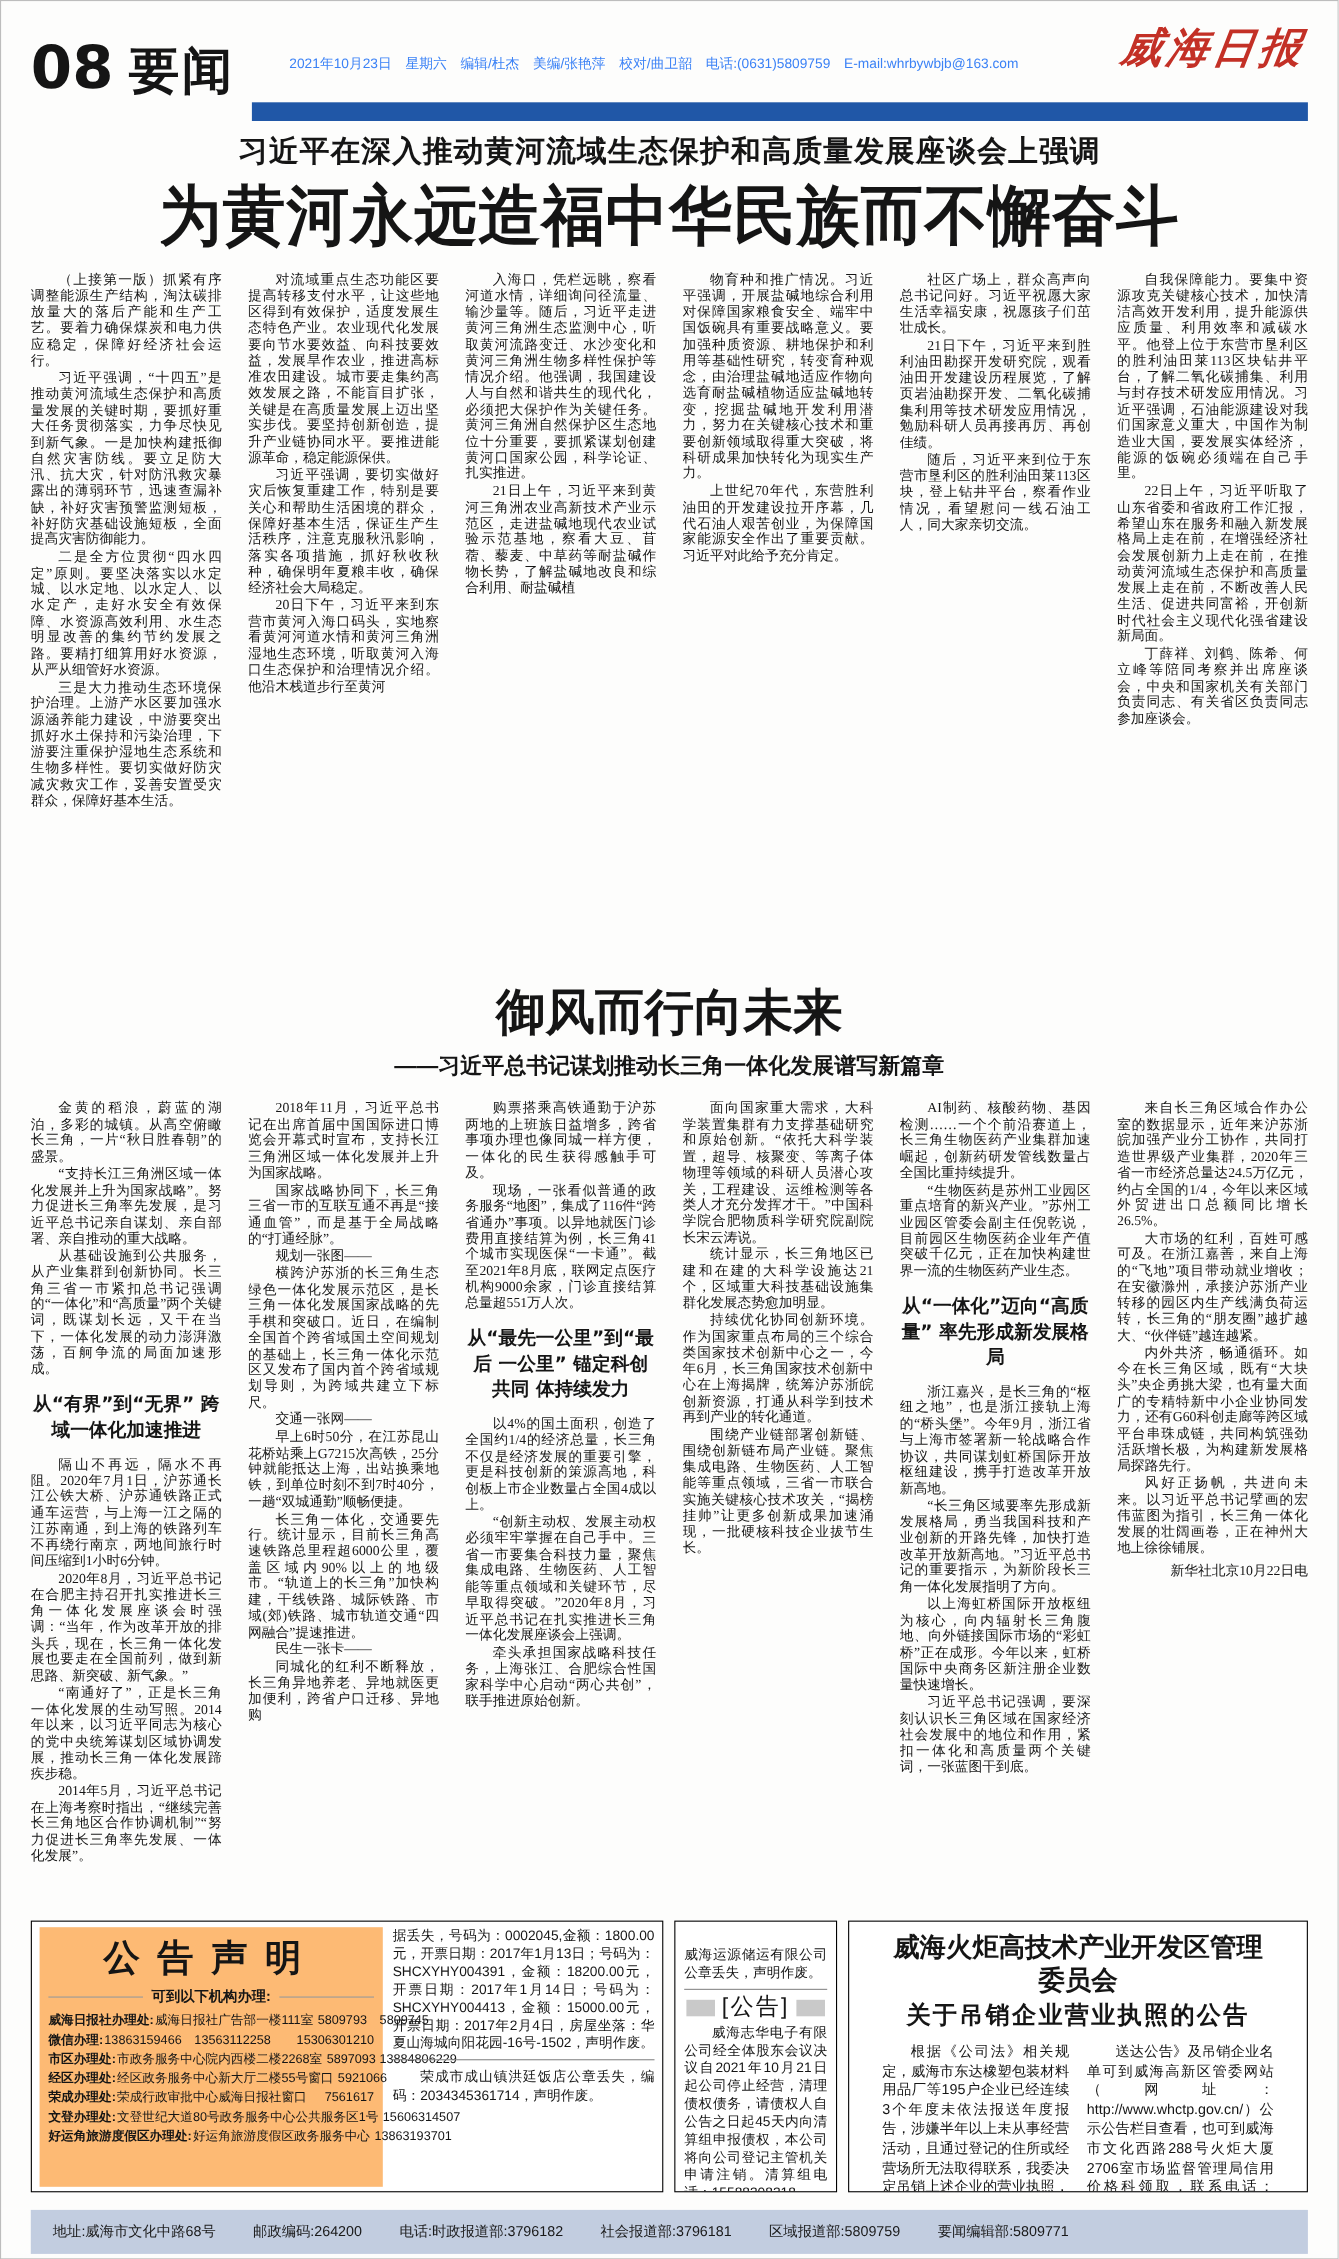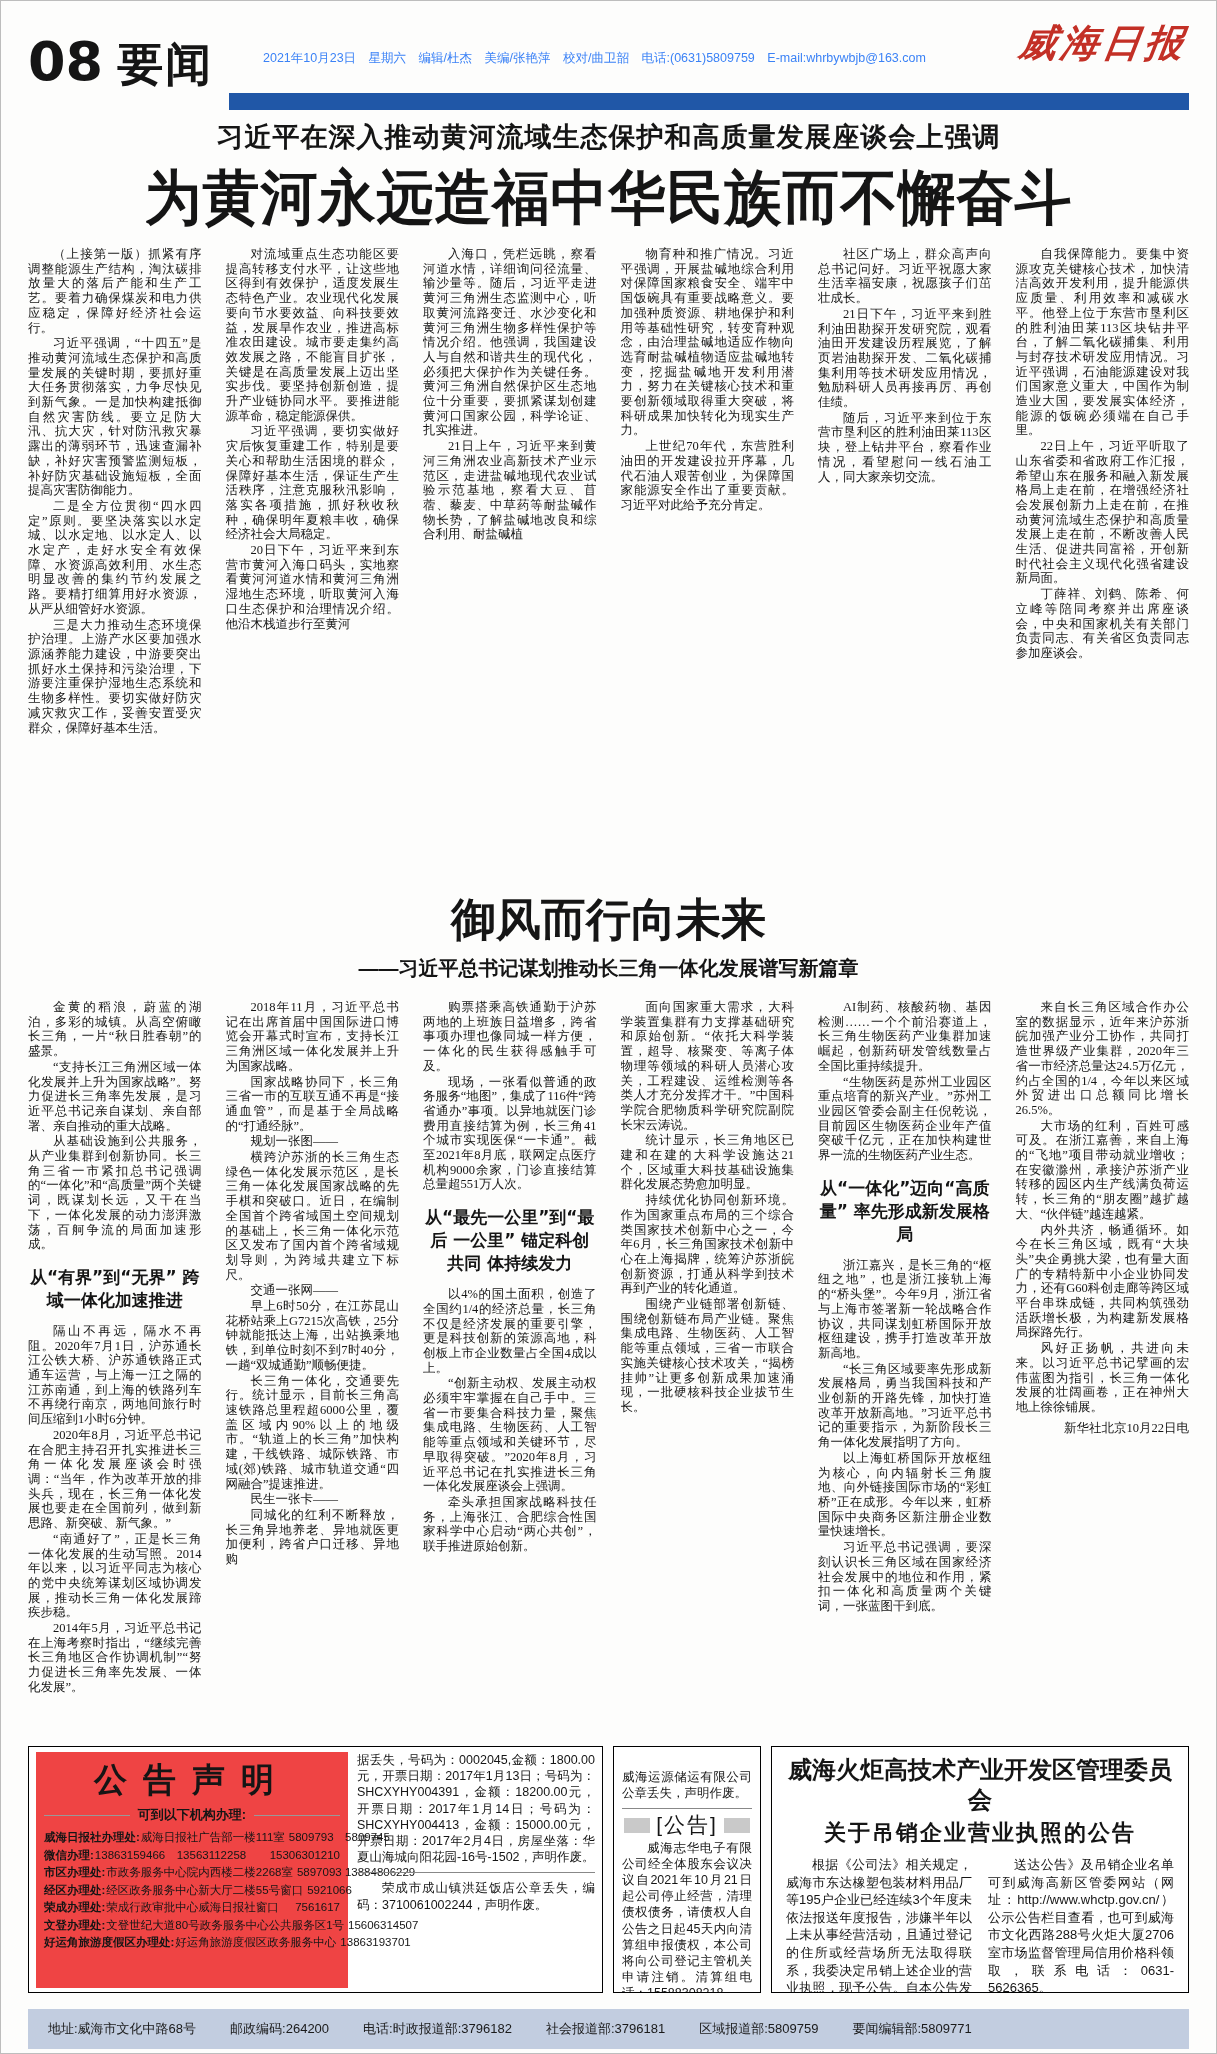--- a/index.html
+++ b/index.html
@@ -31,40 +31,40 @@
   .art2{position:absolute;top:892px;left:27px;right:27px}
   .art2-title{text-align:center;font-size:45px;font-weight:bold;font-family:"DejaVu Serif",serif;line-height:54px;margin-bottom:8px}
   .art2-sub{text-align:center;font-size:20px;font-weight:bold;font-family:"Liberation Sans",sans-serif;margin-bottom:18px}
   .art2 .colwrap{height:736px}
   
   .bottom{position:absolute;top:1745px;left:27px;right:27px;height:247px;display:flex;gap:10px;
           font-family:"Liberation Sans",sans-serif}
   .nbox{border:1.5px solid #000;background:#fff;overflow:hidden}
   .nb1{width:575px;display:flex;flex-direction:column;padding:5px 7px 4px}
   .nb1-top{display:flex;gap:9px;flex:1}
-  .board{width:312px;background:#ef4444;padding:4px 8px 2px}
+  .board{width:312px;background:#fdba74;padding:4px 8px 2px}
   .board-title{text-align:center;font-size:33px;font-weight:bold;letter-spacing:16px;font-family:"DejaVu Serif",serif;margin:2px 0 3px}
   .board-sub{display:flex;align-items:center;gap:8px;font-size:13px;font-weight:bold;margin-bottom:5px}
   .board-sub::before,.board-sub::after{content:"";flex:1;border-top:1px solid #999}
   .office-row{display:flex;font-size:11.5px;line-height:17.5px;white-space:nowrap}
   .office-label{font-weight:bold}
   .office-addr{margin-left:1px}
   .office-phones{margin-left:auto;padding-left:4px;text-align:right}
   .receipt-col{flex:1;font-size:12.5px;line-height:16.2px}
   .receipt-col p{text-align:justify}
   .notice-div{border-top:1px solid #888;margin:7px 0}
   .grey-block{width:40px;height:15px;background:#c9c9c9;flex:none}
   .bracket-label{font-size:21px;letter-spacing:2px;white-space:nowrap}
   .nb2{width:148px;padding:22px 8px;font-size:12.5px;line-height:16.2px}
   .nb2 p{text-align:justify;text-indent:2em}
   .nb2 .no-indent{text-indent:0}
   .gonggao-head{display:flex;align-items:center;gap:6px;justify-content:center;margin:8px 0 6px}
   .gonggao-head .grey-block{width:26px}
   .sig-right{text-align:right;text-indent:0!important;margin-top:3px}
-  .nb3{flex:1;padding:8px 14px 6px}
+  .nb3{flex:1;padding:8px 30px 6px}
   .nb3-title{text-align:center;font-weight:bold;font-family:"DejaVu Serif",serif}
   .nb3-title .t1{font-size:24px;line-height:30px}
   .nb3-title .t2{font-size:22px;line-height:34px;letter-spacing:2px}
   .nb3-cols{display:flex;gap:16px;margin-top:7px}
   .nb3-cols>div{flex:1;font-size:13px;line-height:17.6px}
   .nb3-cols p{text-align:justify;text-indent:2em}
   
   .pfooter{position:absolute;left:27px;right:27px;top:2008px;height:40px;background:#c2cde0;
            font-family:"Liberation Sans",sans-serif;font-size:13px;color:#1a1a1a;
            display:flex;flex-direction:column;justify-content:center;padding:0 20px}
@@ -226,21 +226,21 @@
               <div class="office-row">
                 <span class="office-label">好运角旅游度假区办理处:</span>
                 <span class="office-addr">好运角旅游度假区政务服务中心</span>
                 <span class="office-phones">13863193701</span>
               </div>
             </div>
         </div>
         <div class="receipt-col">
           <p>据丢失，号码为：0002045,金额：1800.00 元，开票日期：2017年1月13日；号码为：SHCXYHY004391，金额：18200.00元，开票日期：2017年1月14日；号码为：SHCXYHY004413，金额：15000.00元，开票日期：2017年2月4日，房屋坐落：华夏山海城向阳花园-16号-1502，声明作废。</p>
           <div class="notice-div"></div>
-          <p style="text-indent:2em">荣成市成山镇洪廷饭店公章丢失，编码：3710061002244，声明作废。</p>
+          <p style="text-indent:2em">荣成市成山镇洪廷饭店公章丢失，编码：2034345361714，声明作废。</p>
         </div>
       </div>
 
     </div>
 
     <div class="nbox nb2">
       <p class="no-indent">威海运源储运有限公司公章丢失，声明作废。</p>
       <div class="notice-div"></div>
       <div class="gonggao-head">
         <span class="grey-block"></span>

